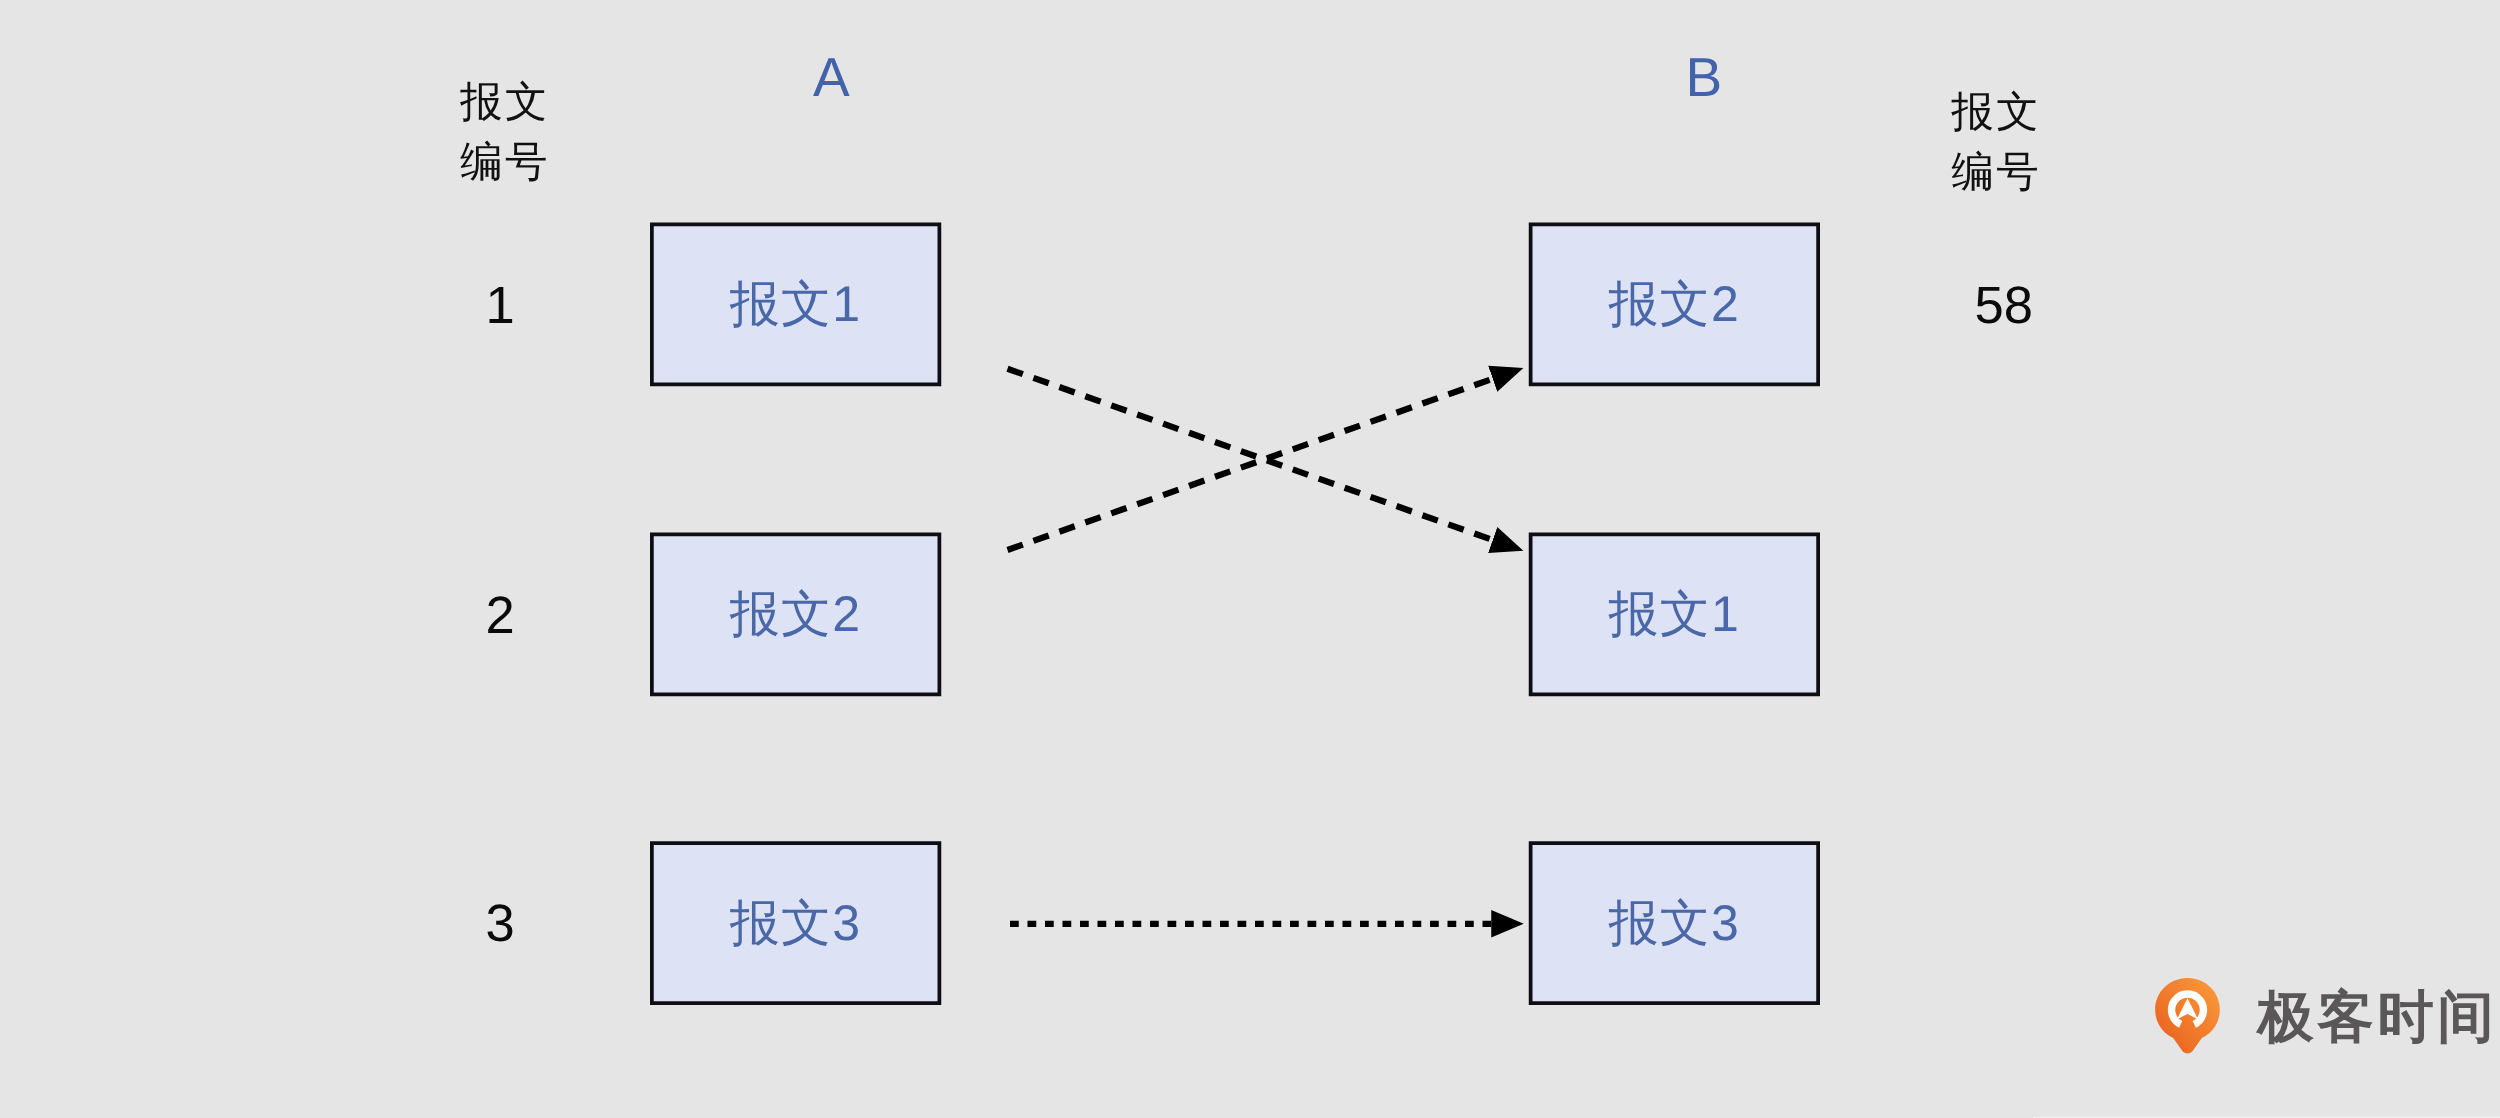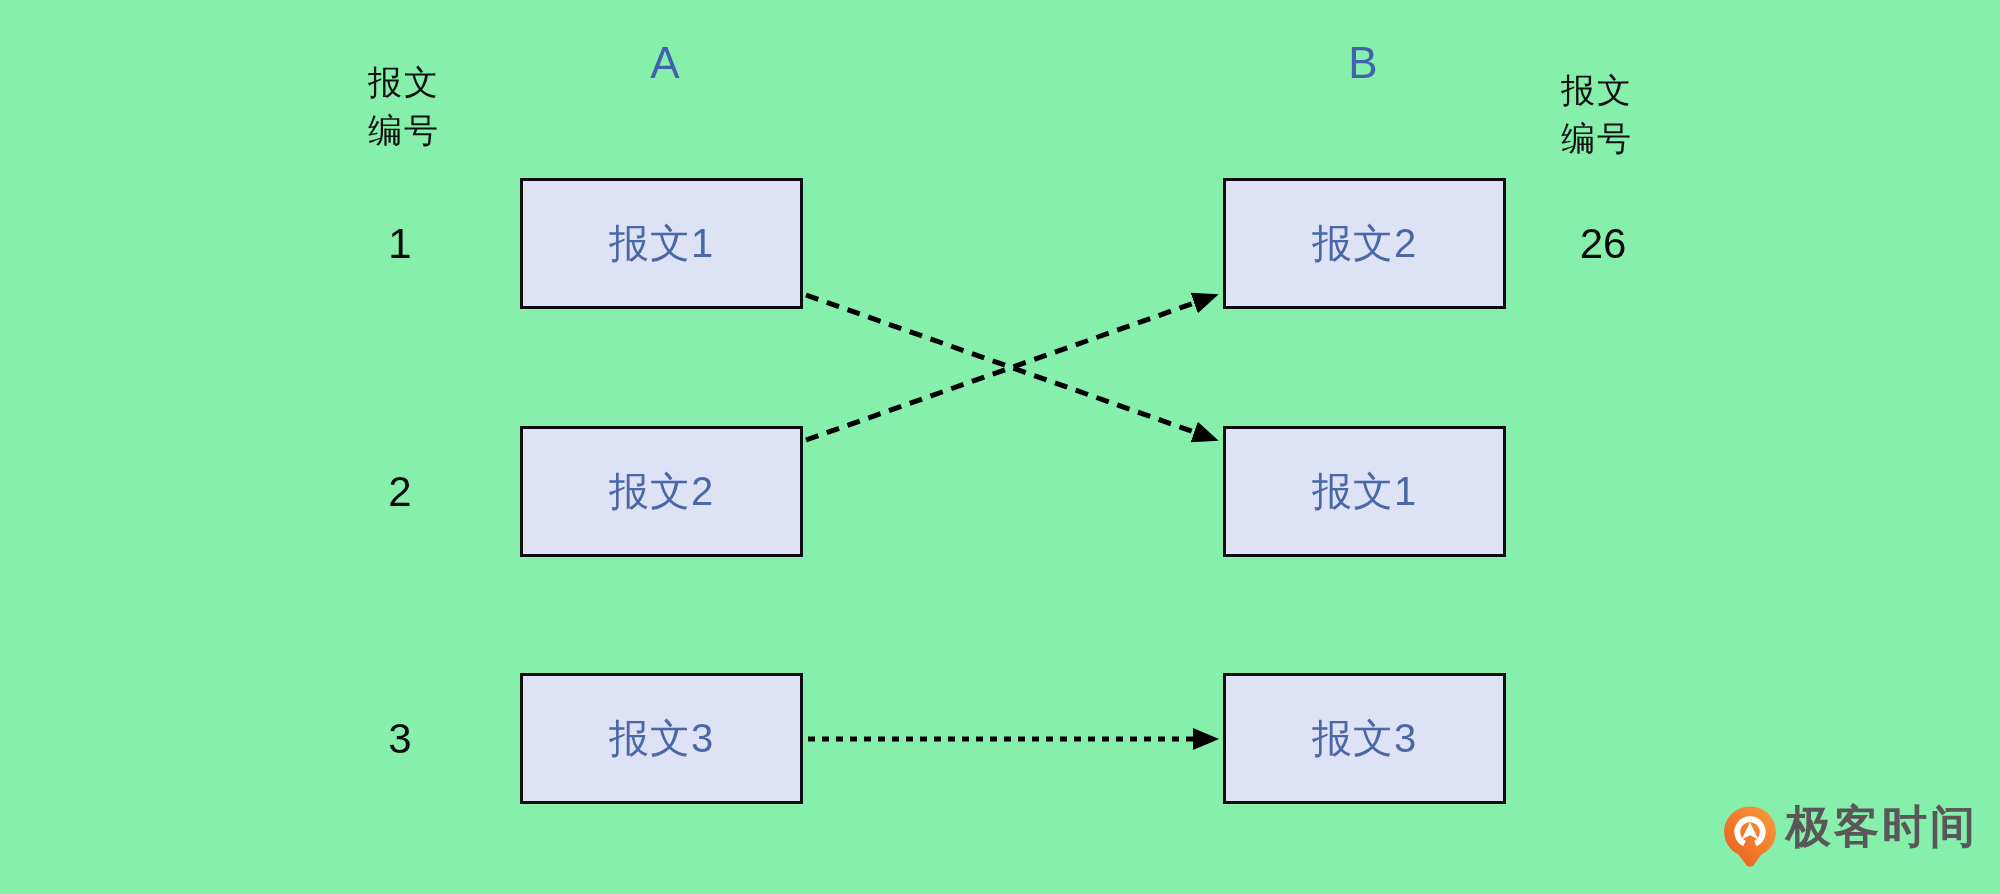--- a/index.html
+++ b/index.html
@@ -5,21 +5,21 @@
   html, body {
     margin: 0;
     padding: 0;
     background: #ffffff;
     font-family: "Liberation Sans", "DejaVu Sans", sans-serif;
   }
   #canvas {
     position: relative;
     width: 2000px;
     height: 894px;
-    background: #86efac;
+    background: #e5e5e5;
     overflow: hidden;
   }
   
   .seq-header {
     position: absolute;
     width: 140px;
     text-align: center;
     font-size: 34px;
     line-height: 48px;
     color: #111111;
@@ -46,21 +46,21 @@
     line-height: 131px;
     text-align: center;
     font-size: 42px;
     color: #0a0a0a;
   }
   .seq-num.send { left: 340px; }
   .seq-num.recv { left: 1543px; }
   
   .msg-box {
     position: absolute;
-    width: 283px;
+    width: 233px;
     height: 131px;
     box-sizing: border-box;
     background: #dde3f4;
     border: 3px solid #0d0d12;
     display: flex;
     align-items: center;
     justify-content: center;
     font-size: 40px;
     color: #4a67a8;
     letter-spacing: 1px;
@@ -81,23 +81,24 @@
     stroke: #000000;
     stroke-width: 5;
     fill: none;
   }
   .dash-long  { stroke-dasharray: 13 9; }
   .dash-short { stroke-dasharray: 7 7; }
   
   .logo {
     position: absolute;
     left: 1722px;
-    top: 804px;
+    top: 780px;
     display: flex;
-    gap: 8px;
+    align-items: center;
+    gap: 28px;
   }
   .logo-text {
     font-size: 45px;
     font-weight: 600;
     color: #595757;
     letter-spacing: 3px;
     line-height: 1;
   }
 </style>
 </head>
@@ -114,21 +115,21 @@
   <div class="host-label b">B</div>
 
   <div class="seq-header right">
     <div>报文</div>
     <div>编号</div>
   </div>
 
   <div class="seq-num send row0">1</div>
   <div class="msg-box a row0">报文1</div>
   <div class="msg-box b row0">报文2</div>
-  <div class="seq-num recv row0">26</div>
+  <div class="seq-num recv row0">58</div>
 
   <div class="seq-num send row1">2</div>
   <div class="msg-box a row1">报文2</div>
   <div class="msg-box b row1">报文1</div>
 
   <div class="seq-num send row2">3</div>
   <div class="msg-box a row2">报文3</div>
   <div class="msg-box b row2">报文3</div>
 
   <svg class="arrows" width="2000" height="894" viewBox="0 0 2000 894">

